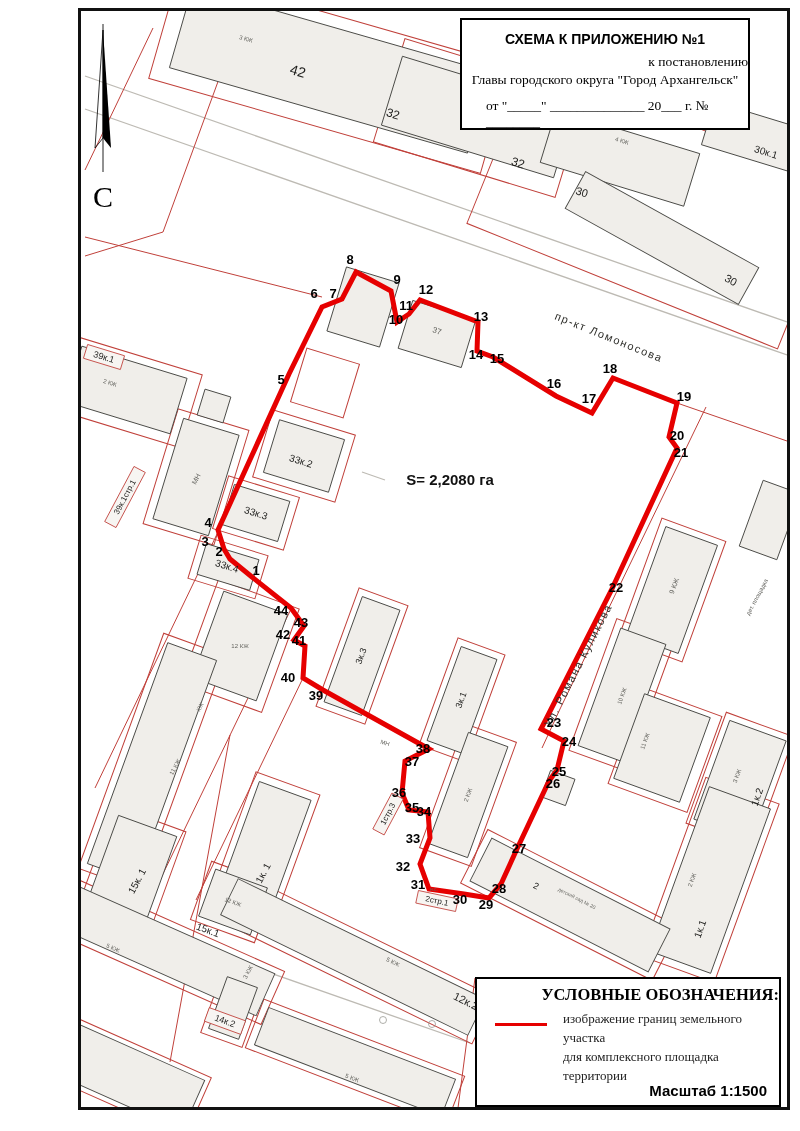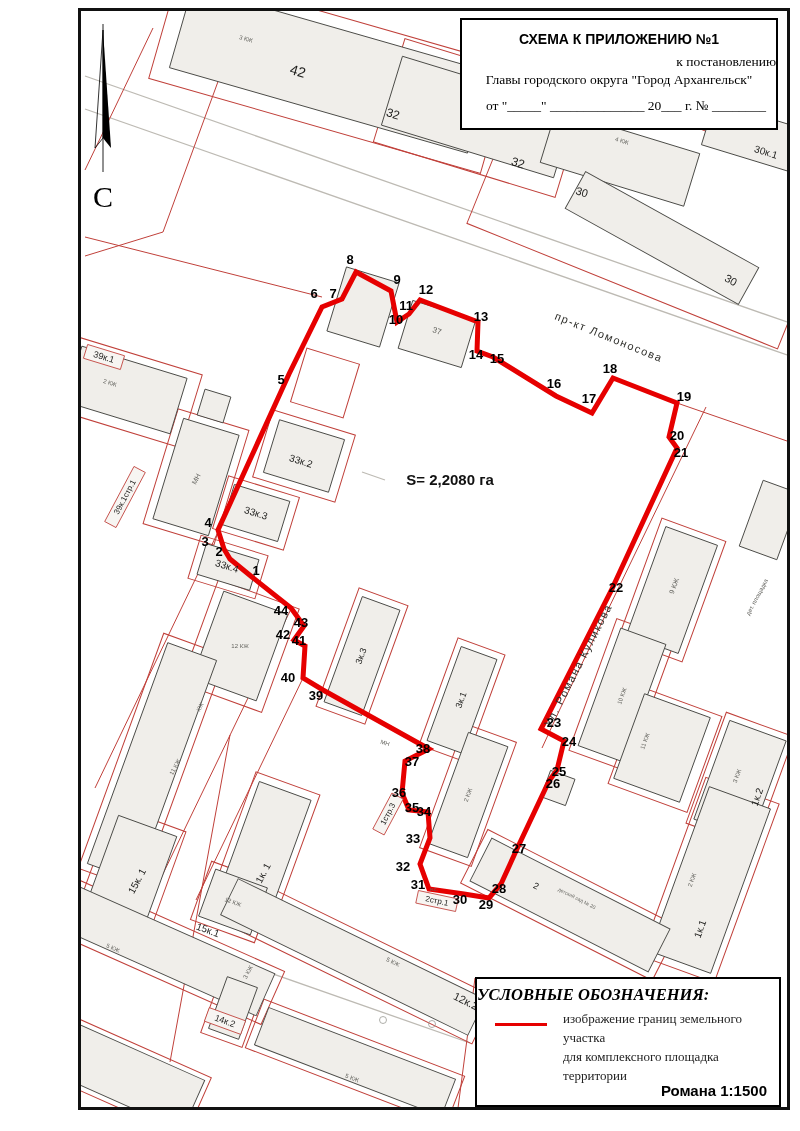--- a/index.html
+++ b/index.html
@@ -15,28 +15,28 @@
   .bld{fill:#f0eeea;stroke:#4a4a46;stroke-width:0.9;}
   .mk{fill:none;stroke:#9a9a94;stroke-width:0.8;}
   .vtx{font-family:"Liberation Sans",sans-serif;font-weight:bold;font-size:13px;fill:#000;}
   .tb{fill:#1d1d1b;font-family:"Liberation Sans",sans-serif;}
   .tg{fill:#63635e;font-family:"Liberation Sans",sans-serif;}
   .lblbox{fill:#f7f5f2;stroke:#c0403a;stroke-width:0.8;}
   .street{font-family:"Liberation Sans",sans-serif;font-size:11px;letter-spacing:1.5px;fill:#2e2e2a;}
   .north{font-family:"Liberation Serif",serif;font-size:30px;fill:#000;}
   .area{font-family:"Liberation Sans",sans-serif;font-size:15px;font-weight:bold;fill:#111;}
   
-  .titlebox{position:absolute;left:379px;top:7px;width:318px;height:112px;border:2px solid #000;background:#fff;box-sizing:border-box;text-align:center;}
+  .titlebox{position:absolute;left:379px;top:7px;width:290px;height:112px;border:2px solid #000;background:#fff;box-sizing:border-box;text-align:center;}
   .t1{font-weight:bold;font-size:14px;margin-top:11px;font-family:"Liberation Sans",sans-serif;}
   .t2{font-family:"Liberation Serif",serif;font-size:13.5px;line-height:1.3;}
   .t2.first{margin-top:6px;text-align:right;}
   .t3{font-family:"Liberation Serif",serif;font-size:13.5px;text-align:left;padding-left:24px;margin-top:10px;}
   
   .legendbox{position:absolute;left:394px;top:966px;width:306px;height:130px;border:2px solid #000;background:#fff;box-sizing:border-box;}
-  .lhead{font-family:"Liberation Serif",serif;font-weight:bold;font-style:italic;font-size:16.5px;text-align:left;margin-top:6px;}
+  .lhead{font-family:"Liberation Serif",serif;font-weight:bold;font-size:16.5px;text-align:right;margin-top:6px;}
   .lsample{position:absolute;left:18px;top:44px;width:52px;height:3px;background:#e60000;}
   .ltext{position:absolute;left:86px;top:31px;font-family:"Liberation Serif",serif;font-size:13px;line-height:1.45;color:#222;}
   .lscale{position:absolute;right:12px;bottom:6px;font-weight:bold;font-size:15px;font-family:"Liberation Sans",sans-serif;}
 </style>
 </head>
 <body>
 
 <div class="frame">
   <svg id="m" width="706" height="1096" viewBox="81 11 706 1096">
       <line x1="85" y1="76" x2="787" y2="322" class="gl"></line>
@@ -232,15 +232,15 @@
     <div class="t3">от "_____" ______________ 20___ г. № ________</div>
   </div>
 
   <div class="legendbox">
     <div class="lhead">УСЛОВНЫЕ ОБОЗНАЧЕНИЯ:</div>
     <div class="lsample"></div>
     <div class="ltext">
       <div>изображение границ земельного участка</div>
       <div>для комплексного площадка территории</div>
     </div>
-    <div class="lscale">Романа 1:1500</div>
+    <div class="lscale">Масштаб 1:1500</div>
   </div>
 </div>
 
 </body></html>

